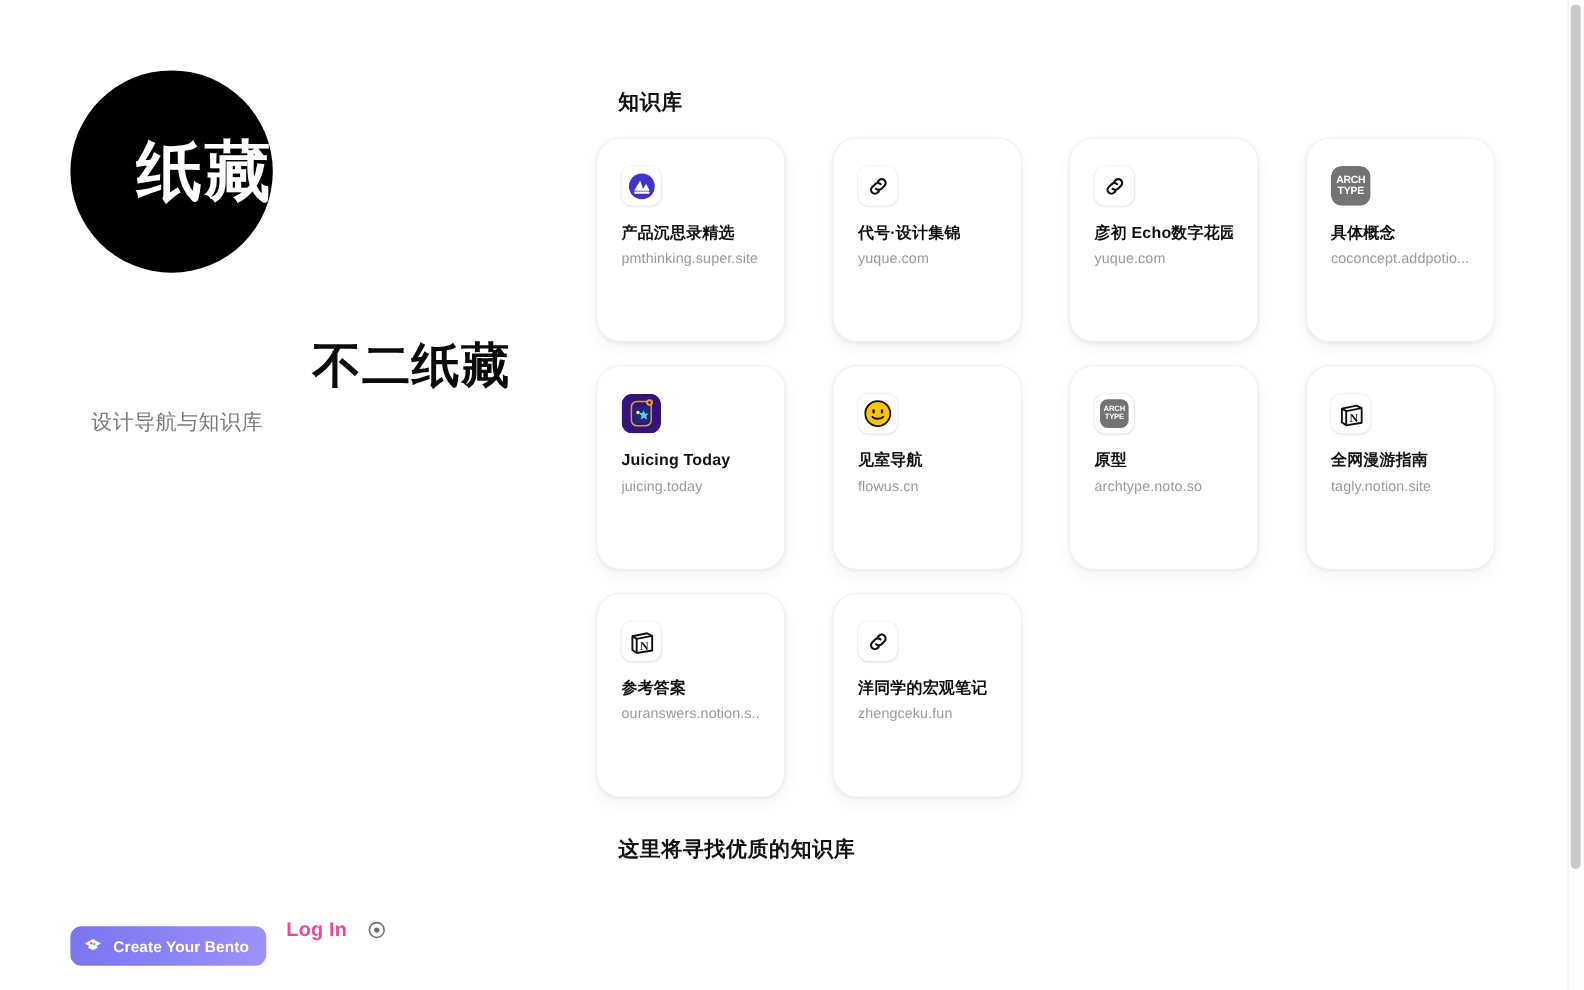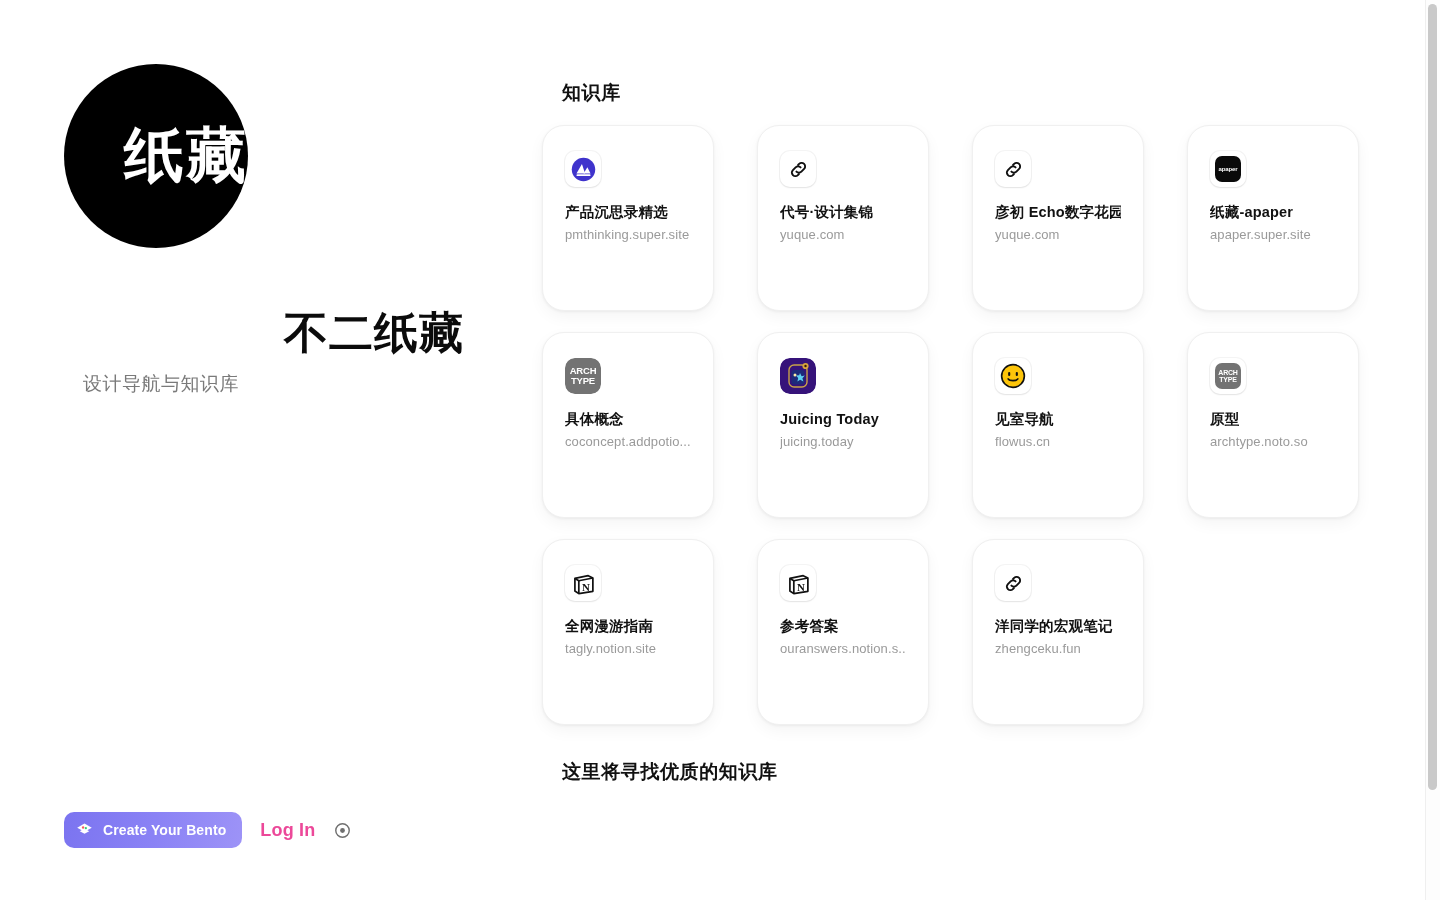--- a/index.html
+++ b/index.html
@@ -84,20 +84,21 @@
     padding: 0 16px 0 11px;
     border: none;
     border-radius: 10px;
     background: linear-gradient(100deg, #7b74f0 0%, #8a82f5 50%, #9d93f7 100%);
     color: #ffffff;
     font-size: 14px;
     font-weight: 700;
     font-family: "Liberation Sans", sans-serif;
     cursor: pointer;
     letter-spacing: 0.1px;
+    margin-top: 30px;
   }
 
   .bento-icon { width: 19px; height: 19px; display: block; flex: 0 0 auto; }
 
   .login-link {
     font-size: 18px;
     color: #ec4899;
     font-weight: 700;
     cursor: pointer;
     letter-spacing: 0.2px;
@@ -291,27 +292,20 @@
         <div class="card-icon">
           <svg width="21" height="21" viewBox="0 0 24 24" fill="none" stroke="#111111" stroke-width="2.2" stroke-linecap="round">
             <path d="M9.6 14.4a4 4 0 0 0 5.7 0l3.1-3.1a4 4 0 0 0-5.7-5.7l-1.2 1.2"></path>
             <path d="M14.4 9.6a4 4 0 0 0-5.7 0l-3.1 3.1a4 4 0 0 0 5.7 5.7l1.2-1.2"></path>
           </svg>
         </div>
         <div class="card-title">彦初 Echo数字花园</div>
         <div class="card-url">yuque.com</div>
       </div>
 
-      <div class="card">
-        <div class="card-icon">
-          <span class="icon-apaper">apaper</span>
-        </div>
-        <div class="card-title">纸藏-apaper</div>
-        <div class="card-url">apaper.super.site</div>
-      </div>
 
       <div class="card">
         <div class="card-icon flat">
           <span class="icon-archtype">
             <span>ARCH</span>
             <span>TYPE</span>
           </span>
         </div>
         <div class="card-title">具体概念</div>
         <div class="card-url">coconcept.addpotio...</div>

